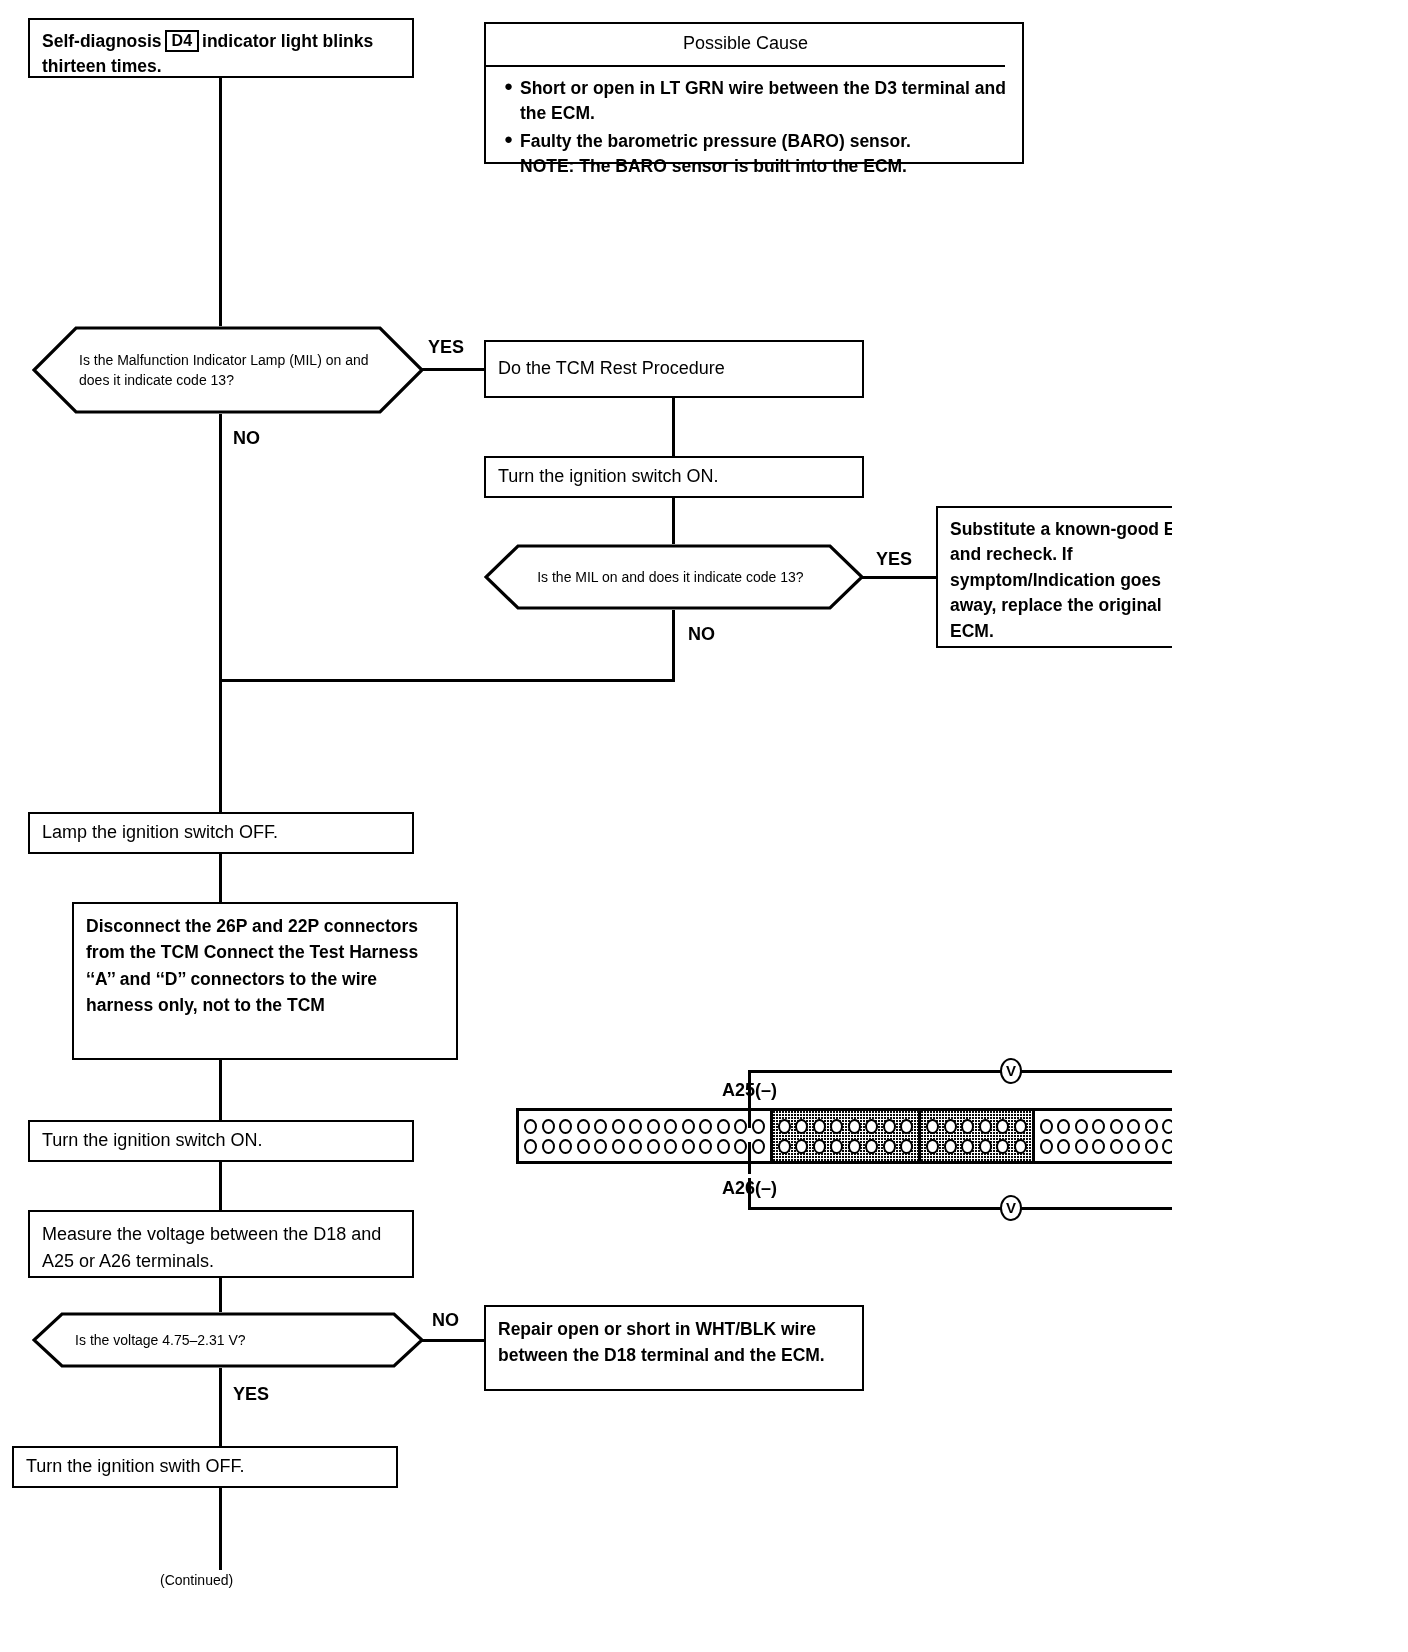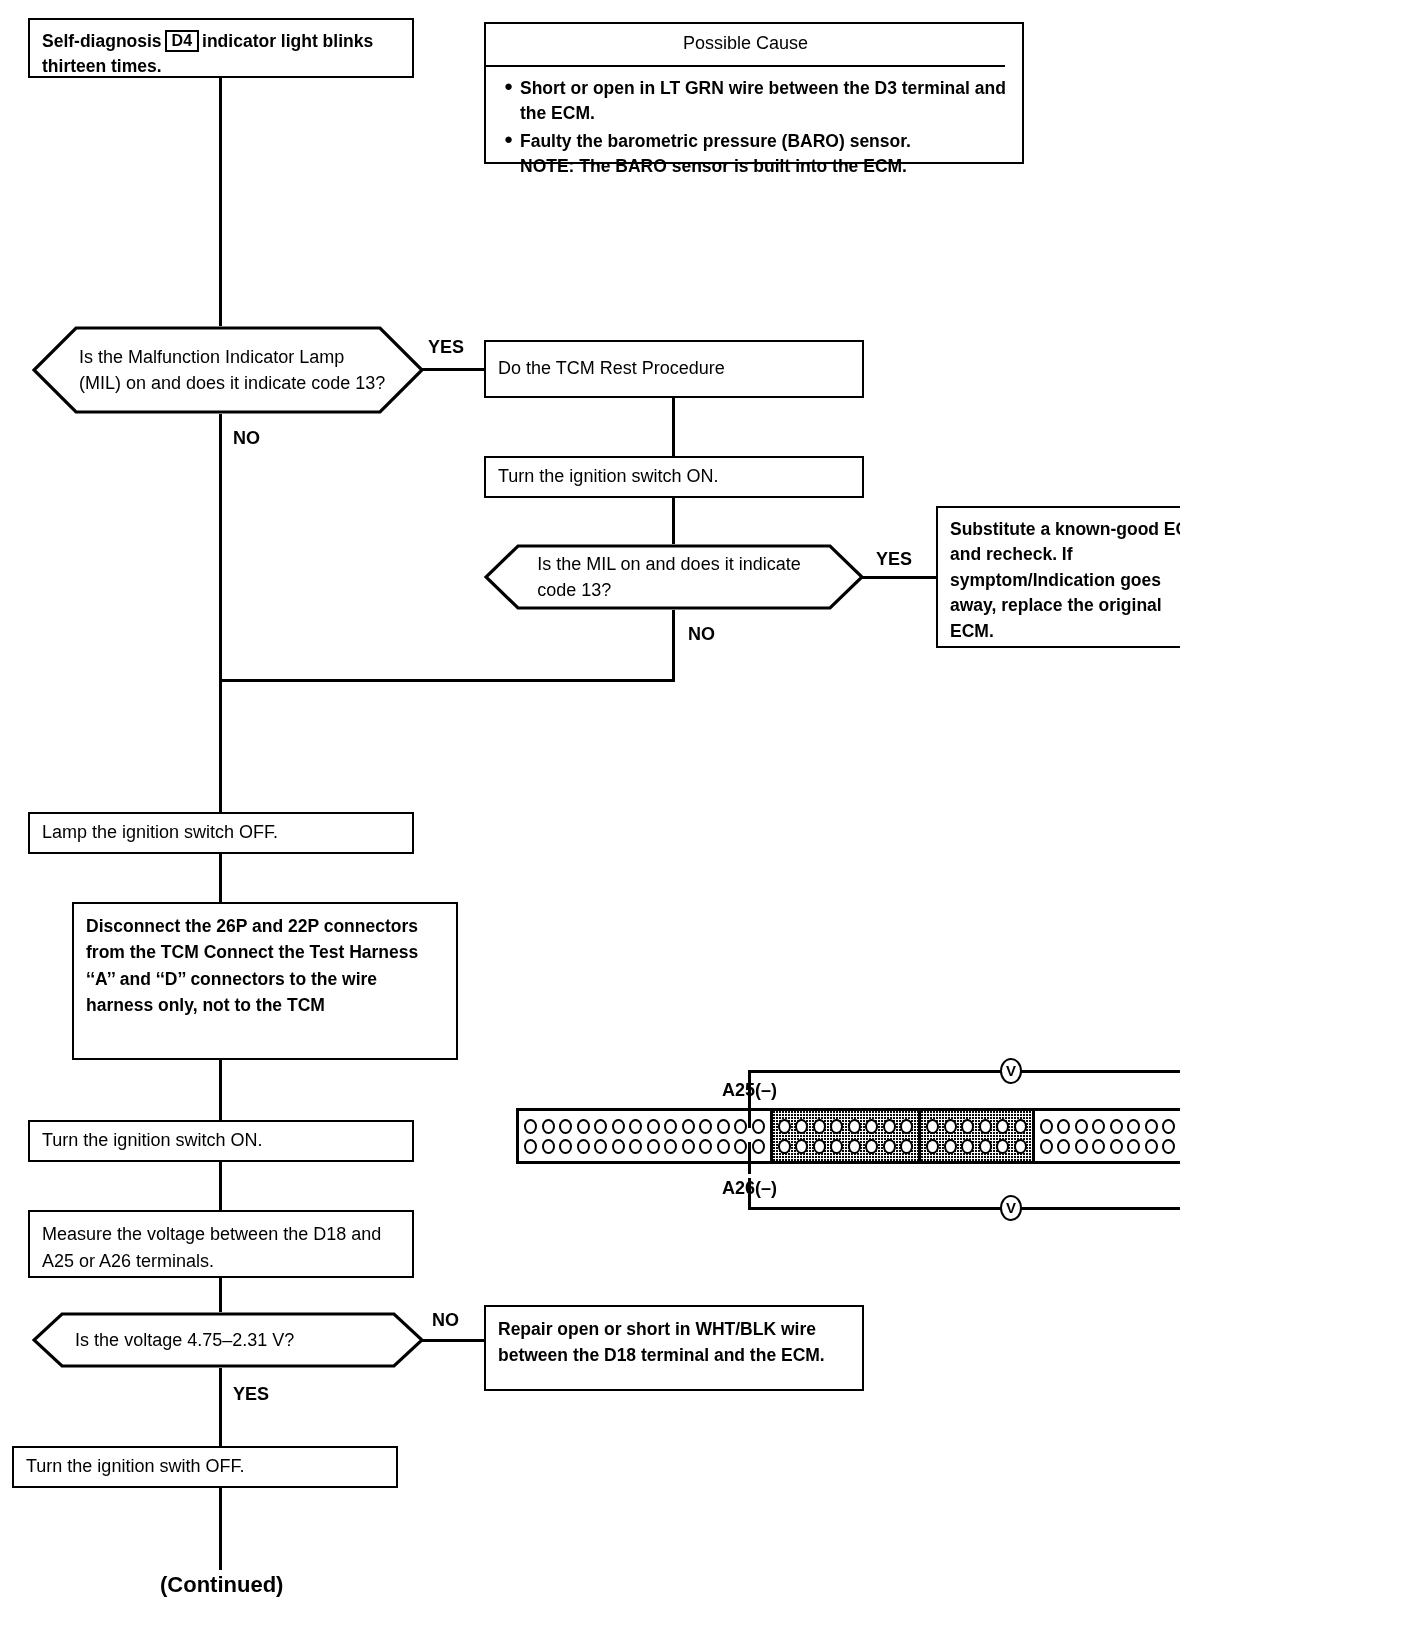--- a/index.html
+++ b/index.html
@@ -10,21 +10,20 @@
   body {
     font-family: "Liberation Sans", sans-serif;
     color: #000000;
   }
   #page {
     position: relative;
     width: 1172px;
     height: 1652px;
     background: #ffffff;
     overflow: hidden;
-    padding-left: 8px;
   }
   .box {
     position: absolute;
     box-sizing: border-box;
     border: 2.5px solid #000;
     background: #fff;
     font-size: 17.5px;
     font-weight: bold;
     line-height: 1.42;
     padding: 9px 12px;
@@ -76,21 +75,21 @@
     width: 100%;
     height: 100%;
     display: block;
   }
   .hex .hex-text {
     position: absolute;
     left: 12%;
     right: 9%;
     top: 50%;
     transform: translateY(-50%);
-    font-size: 18px;
+    font-size: 14px;
     line-height: 1.45;
     z-index: 2;
   }
   .hex.thin .hex-text { font-weight: normal; }
   
   .ln {
     position: absolute;
     background: #000;
     z-index: 1;
   }
@@ -149,22 +148,22 @@
     background: #fff;
     font-size: 15px;
     font-weight: bold;
     line-height: 22px;
     text-align: center;
     z-index: 7;
     box-sizing: border-box;
   }
   .footer {
     position: absolute;
-    font-size: 22px;
-    font-weight: bold;
+    font-size: 14px;
+    font-weight: normal;
   }
   .d4chip {
     display: inline-block;
     border: 2px solid #000;
     padding: 0 5px;
     margin: 0 3px;
     font-size: 16px;
     line-height: 1.15;
     vertical-align: 1px;
   }

